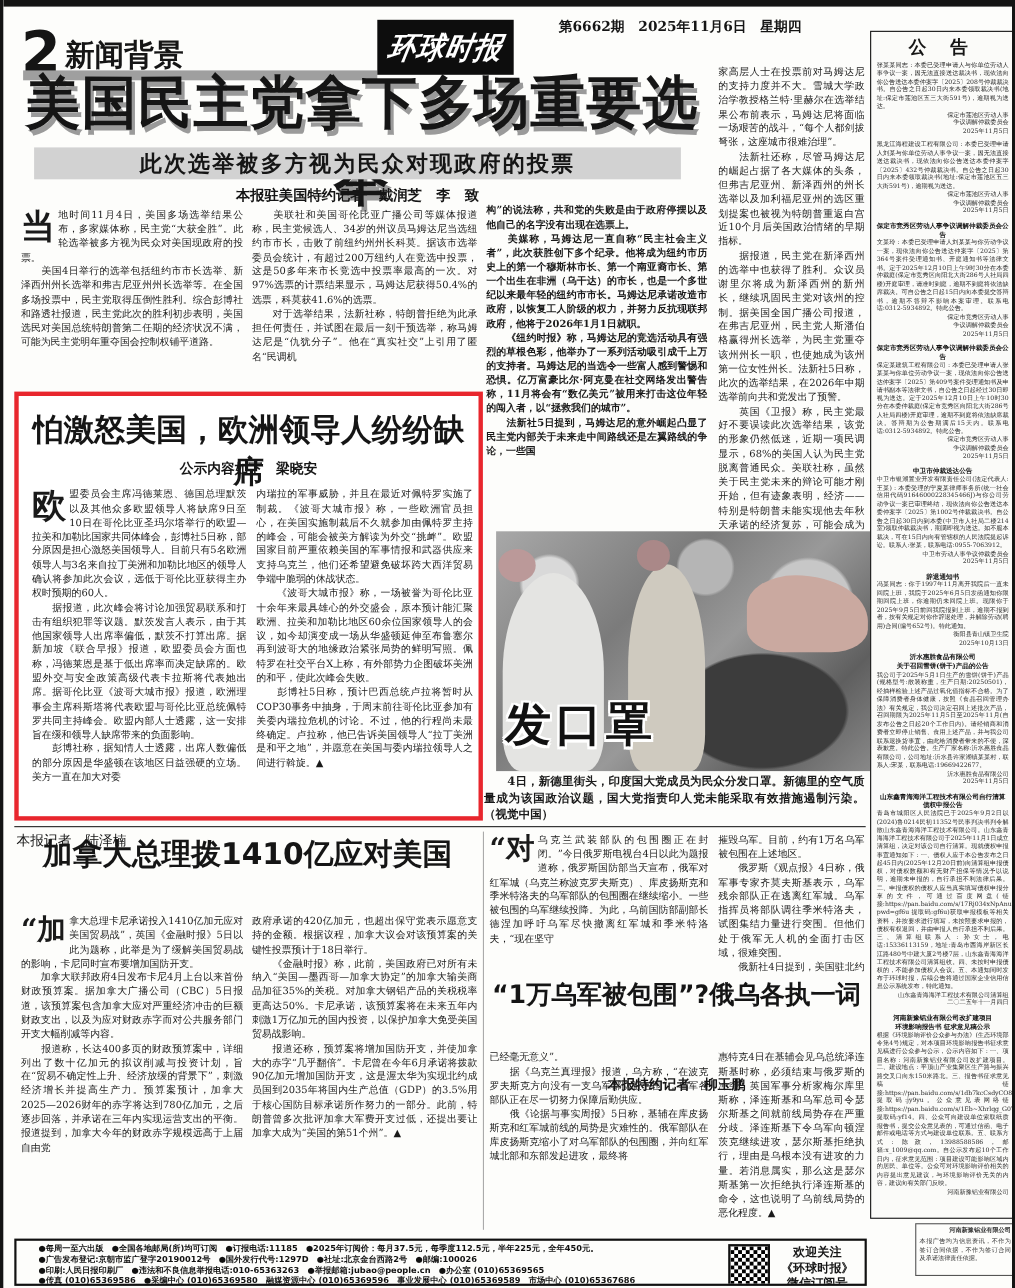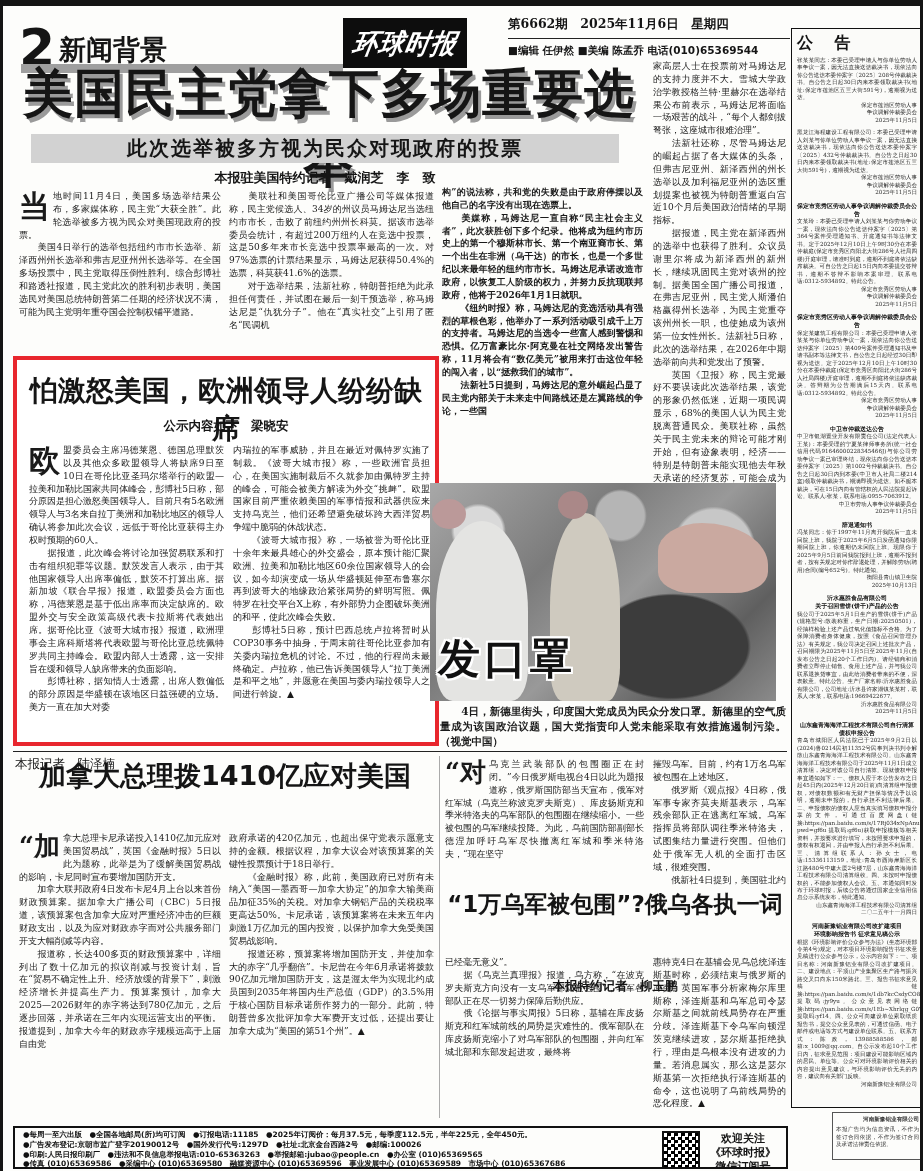--- a/index.html
+++ b/index.html
@@ -30,21 +30,21 @@
   #lead-c2{left:226px;top:190px;width:205px;height:162px;}
   #lead-c3{left:439px;top:186px;width:201px;height:296px;font-weight:bold;}
   #lead-c4{left:650px;top:60px;width:133px;height:423px;}
   
   #redbox{left:10px;top:356px;width:426px;height:390px;border:4px solid #e8262d;background:#fff;box-sizing:border-box;}
   #e-title{left:0;top:12px;width:100%;text-align:center;font-family:"DejaVu Sans",sans-serif;font-weight:900;font-size:28px;}
   #e-byline{left:0;top:58px;width:100%;text-align:center;font-size:12.5px;font-weight:bold;}
   #e-c1{left:12px;top:84px;width:195px;height:290px;}
   #e-c2{left:216px;top:84px;width:197px;height:290px;}
   
-  #photo{left:427px;top:483px;width:346px;height:218px;overflow:hidden;
+  #photo{left:448px;top:483px;width:346px;height:218px;overflow:hidden;
     background:
       radial-gradient(circle at 14% 22%, #d9d9d9 0 7%, rgba(0,0,0,0) 8%),
       radial-gradient(circle at 55% 15%, #b5b5b5 0 9%, rgba(0,0,0,0) 10%),
       radial-gradient(circle at 82% 30%, #c7c7c7 0 12%, rgba(0,0,0,0) 13%),
       radial-gradient(ellipse at 70% 75%, #3c3c3c 0 22%, rgba(0,0,0,0) 23%),
       linear-gradient(135deg,#a8a8a8 0%,#7b7b7b 35%,#999 55%,#5f5f5f 80%,#8b8b8b 100%);}
   .ph-fig{position:absolute;border-radius:50% 50% 18% 18%;}
   #ph-f1{left:6px;top:38px;width:92px;height:180px;background:#e4e4e2;}
   #ph-f2{left:2px;top:16px;width:34px;height:30px;border-radius:50%;background:#b99;}
   #ph-f3{left:120px;top:30px;width:70px;height:188px;background:#cfcabf;}
@@ -62,49 +62,48 @@
   #c-c2{left:226px;top:832px;width:205px;height:284px;}
   #u-lead1{left:442px;top:758px;width:199px;height:128px;}
   #u-lead2{left:650px;top:758px;width:133px;height:128px;}
   #u-headline{left:440px;top:889px;width:344px;text-align:center;font-family:"DejaVu Sans",sans-serif;font-weight:900;font-size:23px;}
   #u-byline{left:440px;top:930px;width:344px;text-align:center;font-size:12.5px;font-weight:bold;margin-top:48px;}
   #u-c1{left:442px;top:956px;width:199px;height:162px;}
   #u-c2{left:650px;top:956px;width:133px;height:162px;}
   
   #noticebox{left:788px;top:28px;width:132px;height:1080px;border:1.5px solid #111;box-sizing:border-box;
     padding:3px 5px;overflow:hidden;background:#fbfbf9;}
-  #notice-title{font-family:"DejaVu Sans",sans-serif;font-weight:900;font-size:16px;letter-spacing:8px;margin:1px 0 3px;}
+  #notice-title{text-align:center;font-family:"DejaVu Sans",sans-serif;font-weight:900;font-size:16px;letter-spacing:8px;margin:1px 0 3px;}
   .notice{font-size:5.6px;line-height:1.34;text-align:justify;color:#2a2a2a;margin-bottom:5px;}
   .notice-h{font-weight:bold;text-align:center;font-size:6px;color:#111;margin:2px 0 1px;line-height:1.3;}
   .notice-sign,.notice-date{text-align:right;font-size:5.6px;color:#2a2a2a;}
   
   #disclaimer{left:829px;top:1112px;width:91px;height:48px;border:1px solid #555;box-sizing:border-box;padding:3px;
     font-size:5.6px;line-height:1.4;color:#333;text-align:justify;}
   #disc-sign{text-align:right;font-weight:bold;margin-bottom:2px;}
   
-  #footer{left:10px;top:1126px;width:775px;height:43px;border:2px solid #111;box-sizing:border-box;padding:2px 8px;overflow:hidden;}
+  #footer{left:10px;top:1126px;width:775px;height:43px;border:2px solid #111;box-sizing:border-box;padding:2px 20px;overflow:hidden;}
   .f-line{font-family:"DejaVu Sans",sans-serif;font-size:7.5px;font-weight:bold;line-height:1.3;width:636px;color:#111;}
   #qr{position:absolute;right:86px;top:3px;width:34px;height:34px;border:2px solid #111;
     background:conic-gradient(#000 25%,#fff 0 50%,#000 0 75%,#fff 0) 0 0/7px 7px;}
   #qr-label{position:absolute;right:6px;top:4px;width:74px;text-align:center;font-size:11px;font-weight:bold;line-height:1.25;white-space:pre-line;}
 </style>
 </head>
 <body>
 
 <div id="page">
   <div class="abs" id="topbar"></div>
 
   <div class="abs" id="pageno">2</div>
   <div class="abs" id="section-name">新闻背景</div>
   <div class="abs" id="graybar"></div>
   <div class="abs" id="masthead">
       <span>环球时报</span>
     </div>
   <div class="abs" id="edition">第6662期　2025年11月6日　星期四</div>
-  <div class="abs" id="staffline">■编辑 任伊然 ■美编 陈孟乔 电话(010)65369544</div>
 
   <div class="abs" id="main-headline">美国民主党拿下多场重要选举</div>
   <div class="abs" id="subhead">此次选举被多方视为民众对现政府的投票</div>
   <div class="abs" id="lead-byline">本报驻美国特约记者　戴润芝　李　致</div>
   <div class="abs col" id="lead-c1"><span class="dropcap">当</span><span class="coltext">地时间11月4日，美国多场选举结果公布，多家媒体称，民主党“大获全胜”。此轮选举被多方视为民众对美国现政府的投票。
 　　美国4日举行的选举包括纽约市市长选举、新泽西州州长选举和弗吉尼亚州州长选举等。在全国多场投票中，民主党取得压倒性胜利。综合彭博社和路透社报道，民主党此次的胜利初步表明，美国选民对美国总统特朗普第二任期的经济状况不满，可能为民主党明年重夺国会控制权铺平道路。</span></div>
   <div class="abs col coltext" id="lead-c2">　　美联社和美国哥伦比亚广播公司等媒体报道称，民主党候选人、34岁的州议员马姆达尼当选纽约市市长，击败了前纽约州州长科莫。据该市选举委员会统计，有超过200万纽约人在竞选中投票，这是50多年来市长竞选中投票率最高的一次。对97%选票的计票结果显示，马姆达尼获得50.4%的选票，科莫获41.6%的选票。
 　　对于选举结果，法新社称，特朗普拒绝为此承担任何责任，并试图在最后一刻干预选举，称马姆达尼是“仇犹分子”。他在“真实社交”上引用了匿名“民调机</div>
   <div class="abs col coltext" id="lead-c3">构”的说法称，共和党的失败是由于政府停摆以及他自己的名字没有出现在选票上。
 　　美媒称，马姆达尼一直自称“民主社会主义者”，此次获胜创下多个纪录。他将成为纽约市历史上的第一个穆斯林市长、第一个南亚裔市长、第一个出生在非洲（乌干达）的市长，也是一个多世纪以来最年轻的纽约市市长。马姆达尼承诺改造市政府，以恢复工人阶级的权力，并努力反抗现联邦政府，他将于2026年1月1日就职。

